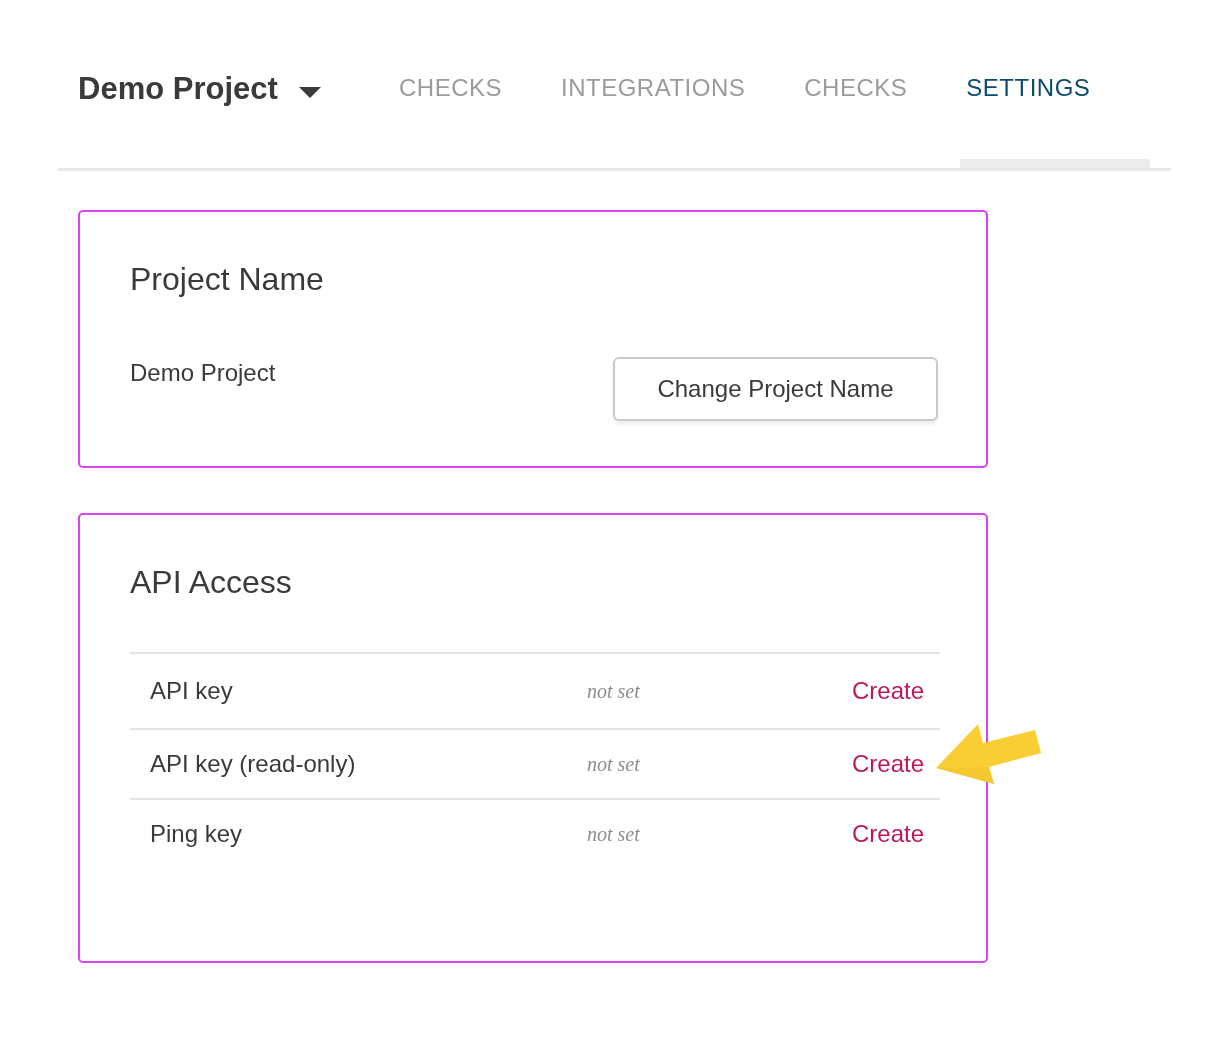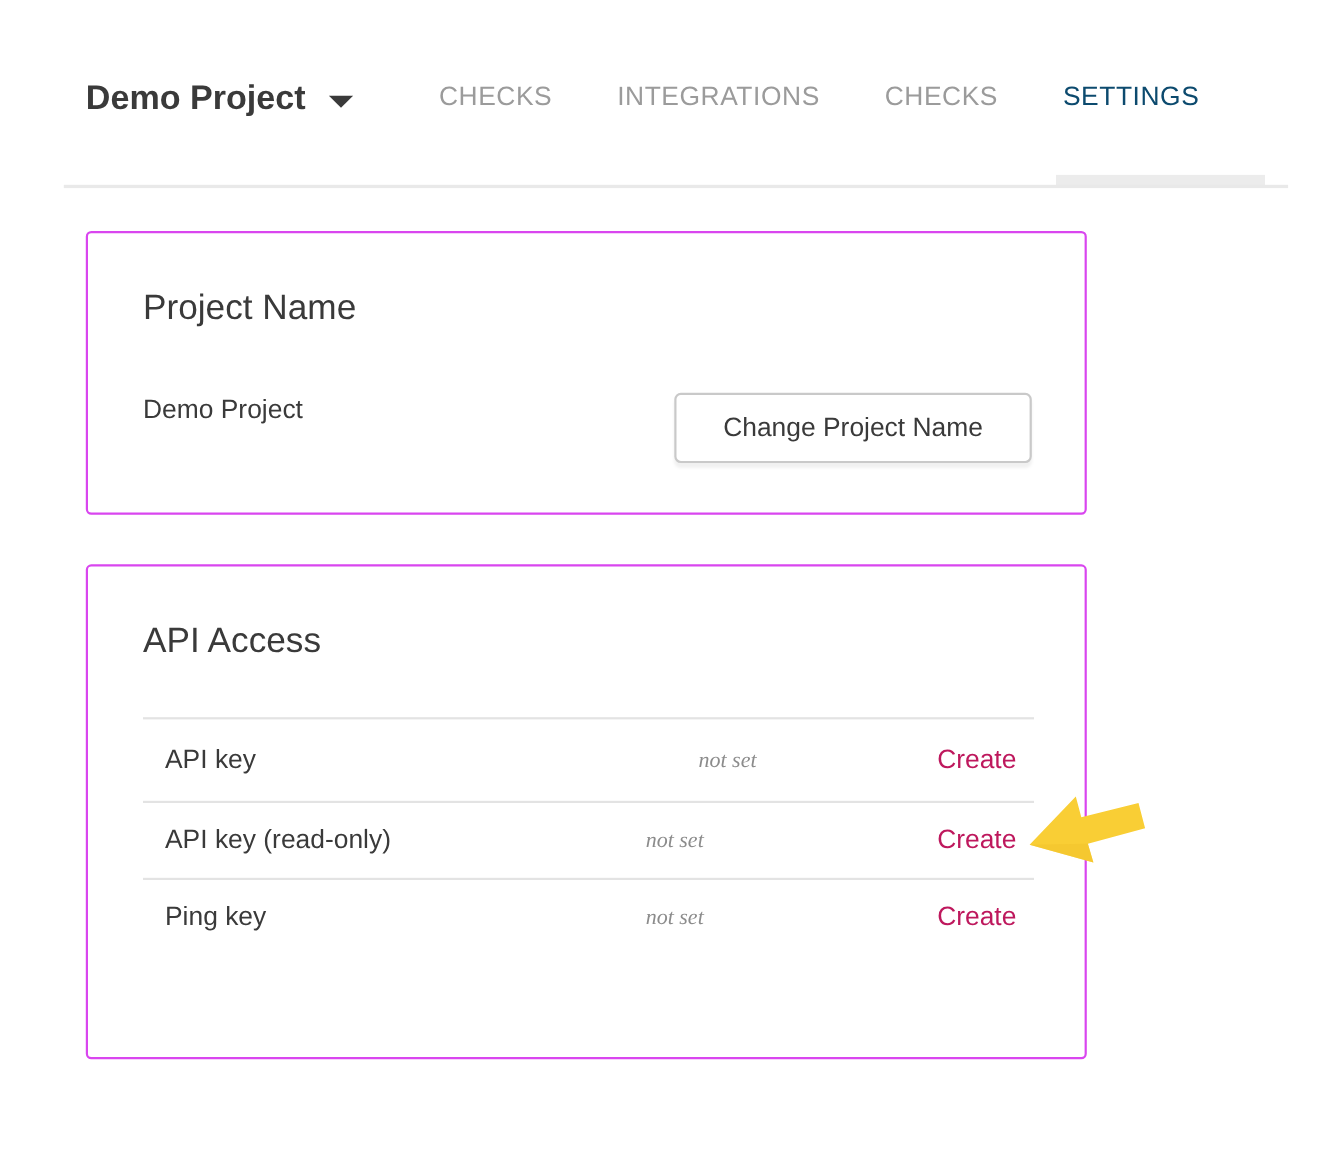--- a/index.html
+++ b/index.html
@@ -66,21 +66,21 @@
     box-shadow: 0 4px 3px rgba(0,0,0,0.06);
     cursor: pointer;
   }
 
   
   .api-table { position: absolute; left: 50px; top: 137px; width: 810px; }
   .api-row {
     display: flex; align-items: center;
     height: 70px; border-top: 2px solid #e3e3e3;
   }
-  .api-row:first-child { height: 76px; gap: 48px; }
+  .api-row:first-child { height: 76px; }
   .cell-label {
     width: 457px; padding-left: 20px;
     font-size: 24px; color: #3a3a3a;
   }
   .cell-value {
     font-size: 20px; font-style: italic; color: #8c8c8c; font-family: Liberation Serif, serif;
   }
   .cell-action {
     margin-left: auto; padding-right: 16px;
     font-size: 24px; color: #be185d; text-decoration: none; cursor: pointer;

